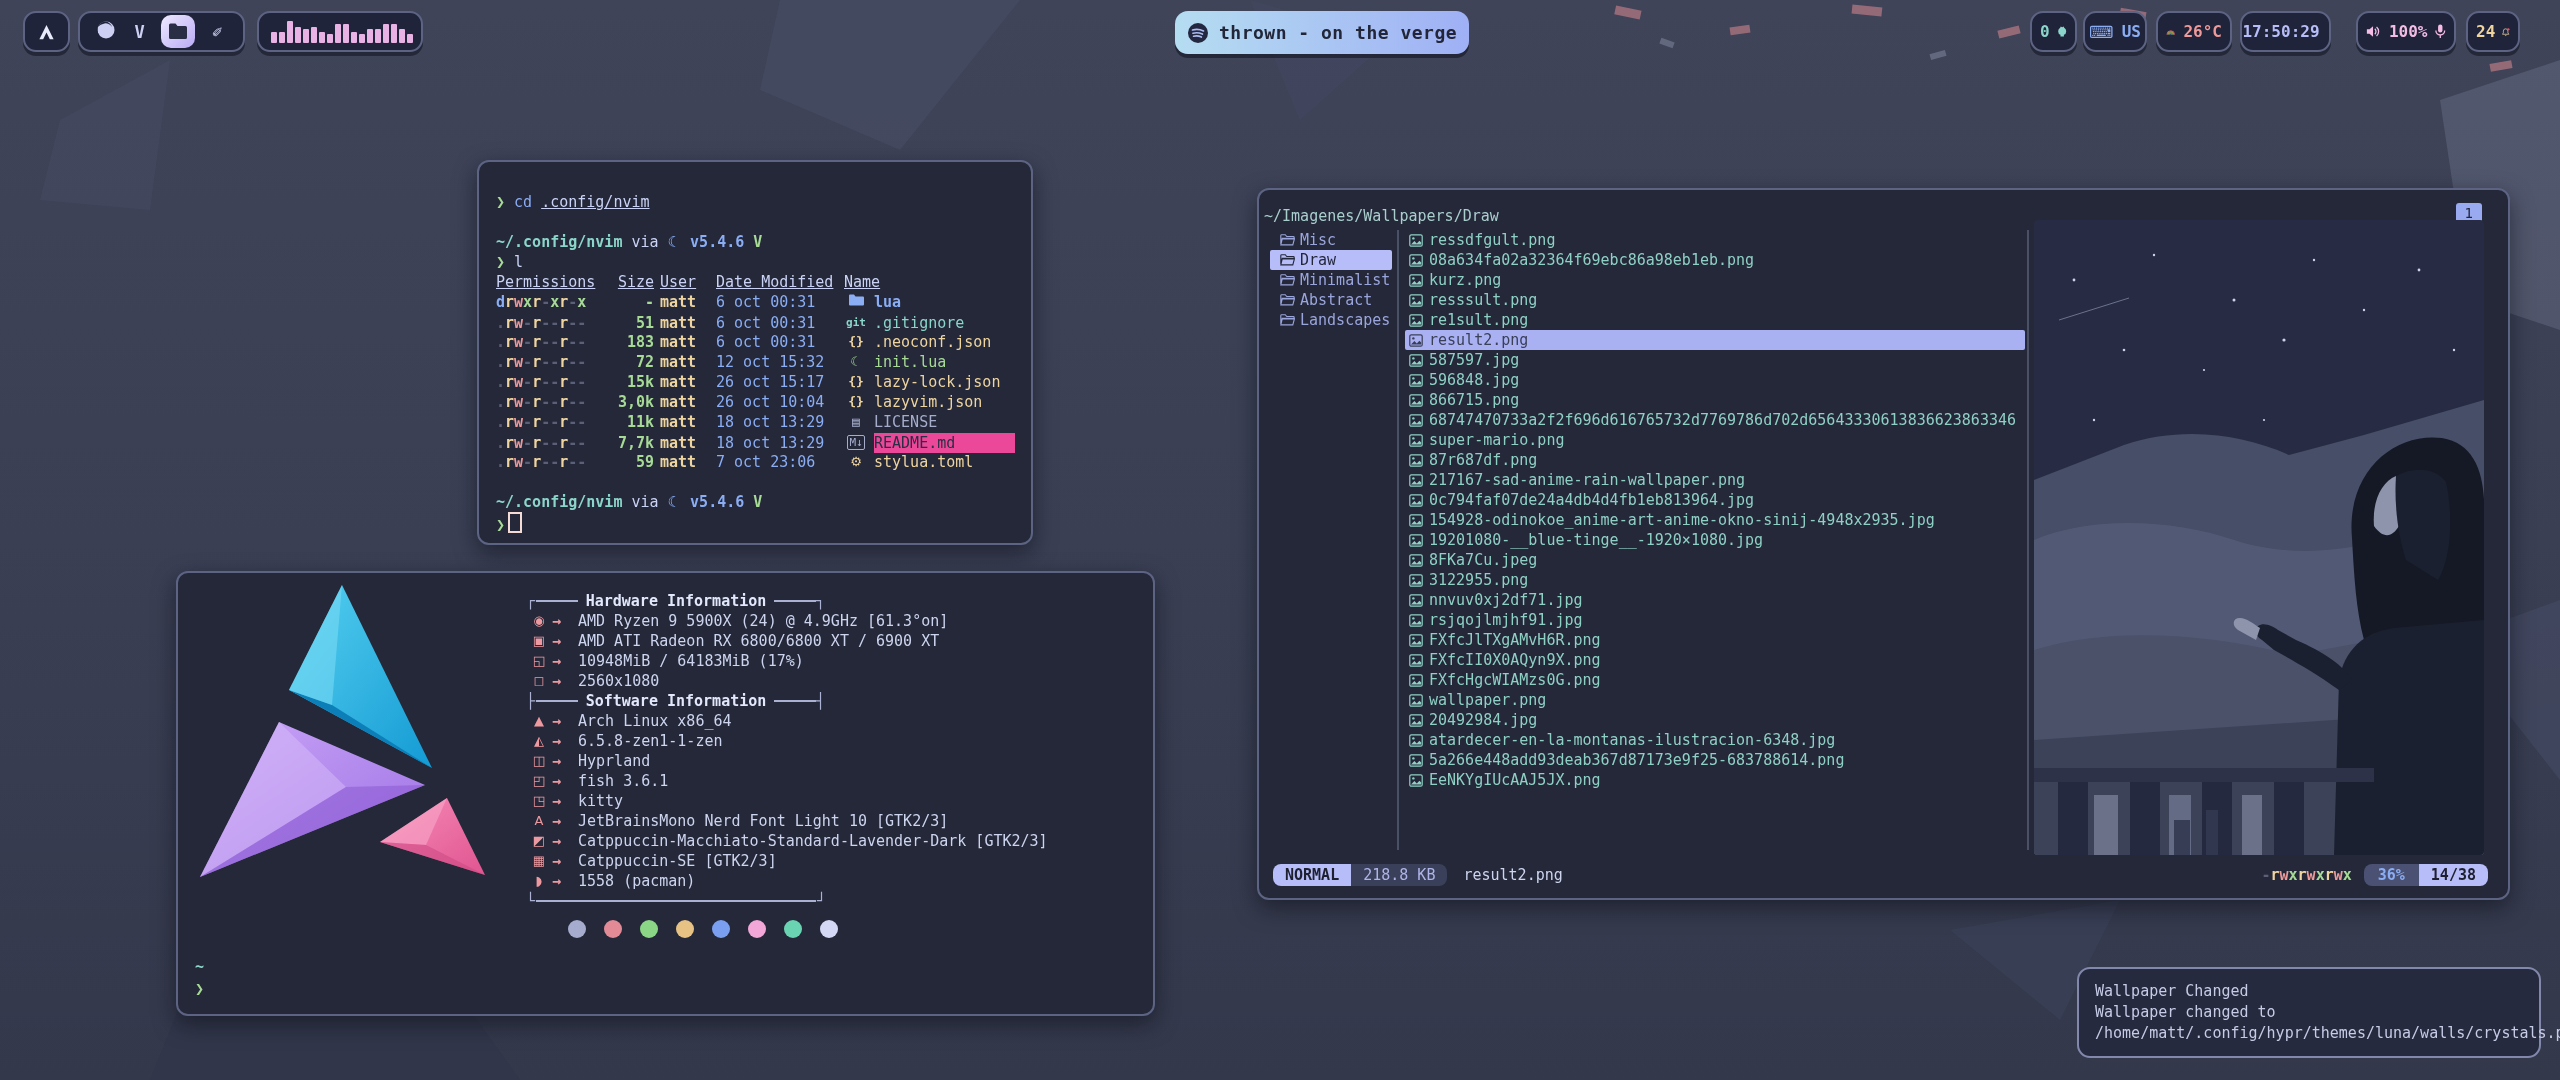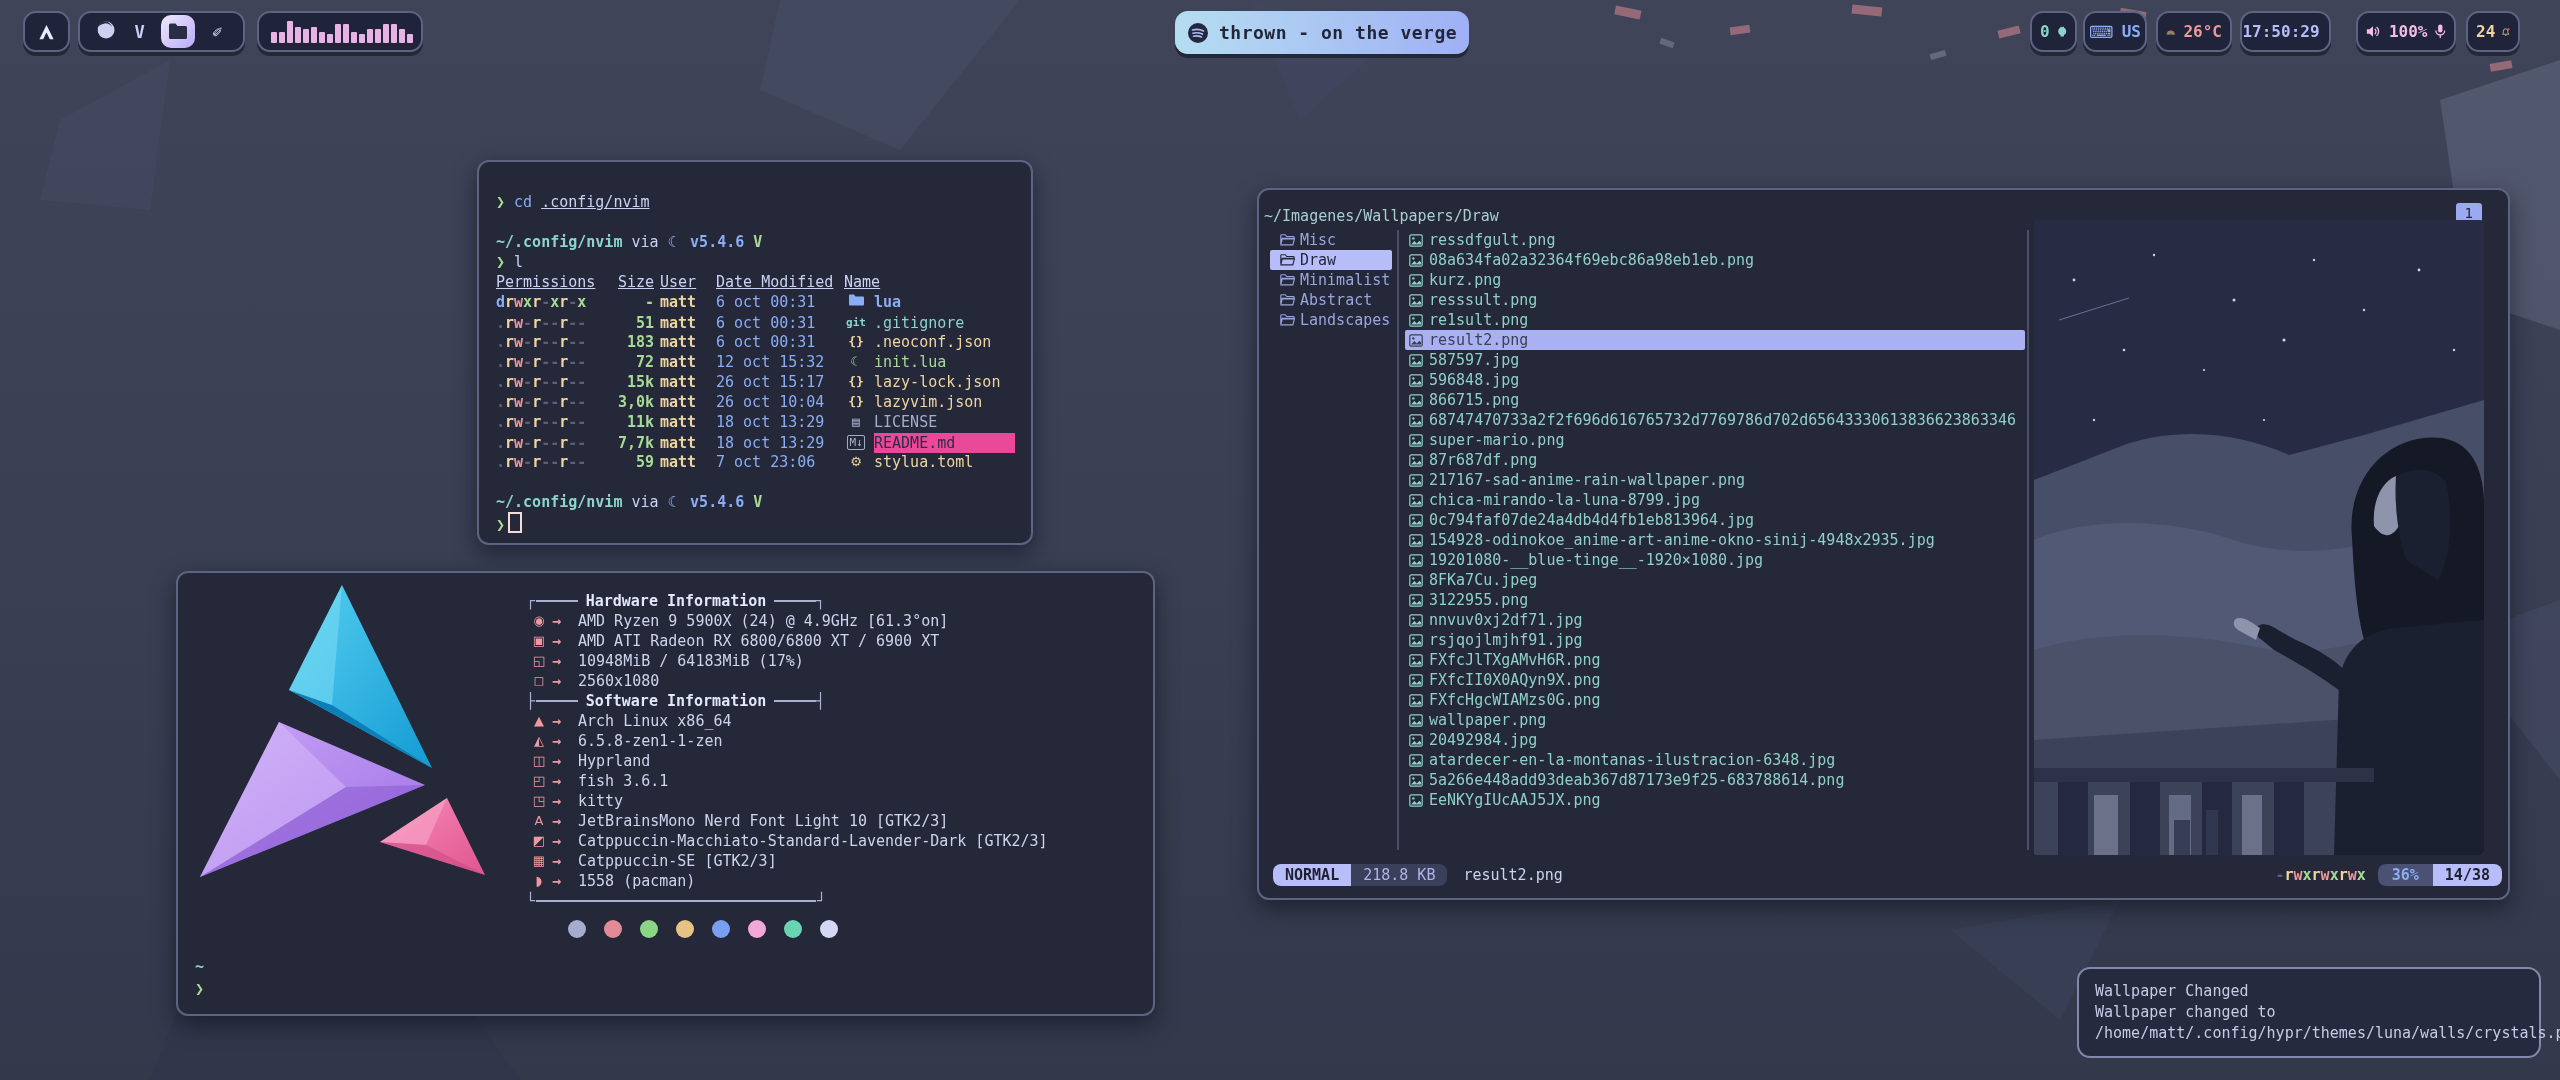--- a/index.html
+++ b/index.html
@@ -69,21 +69,21 @@
             padding:0 9px;font-size:14px;border-radius:3px;}
   #fm-side{position:absolute;left:11px;top:40px;width:122px;}
   .srow{display:flex;align-items:center;gap:5px;height:20px;padding-left:10px;color:#9aa5dc;}
   .srow.sel{background:#b7bdf8;color:#23273c;border-radius:2px;}
   .vsep{position:absolute;top:40px;bottom:48px;width:2px;background:#4a5066;}
   #fm-list{position:absolute;left:146px;top:40px;width:620px;}
   .frow{display:flex;align-items:center;gap:6px;height:20px;padding-left:4px;color:#8fd0c5;}
   .frow.sel{background:#aab1f3;color:#3a4058;border-radius:2px;}
   .frow svg{flex:none;}
   #fm-preview{position:absolute;left:775px;top:30px;width:450px;height:635px;border-radius:4px;overflow:hidden;}
-  #fm-status{position:absolute;left:14px;right:6px;bottom:10px;height:26px;display:flex;align-items:center;}
+  #fm-status{position:absolute;left:14px;right:20px;bottom:10px;height:26px;display:flex;align-items:center;}
   .chip-l{background:#b7bdf8;color:#1e2030;font-weight:bold;padding:1px 12px;border-radius:8px 0 0 8px;}
   .chip-r{background:#3a4059;color:#aeb4e8;padding:1px 12px;border-radius:0 8px 8px 0;}
   #st-name{margin-left:16px;color:#cdd4ee;}
   #st-right{margin-left:auto;display:flex;align-items:center;gap:12px;}
   .chip2-l{background:#4a5172;color:#8aadf4;padding:1px 14px;border-radius:8px 0 0 8px;font-weight:bold;}
   .chip2-r{background:#b7bdf8;color:#1e2030;font-weight:bold;padding:1px 12px;border-radius:0 8px 8px 0;}
 
   
   #notif{position:absolute;left:2077px;top:967px;width:464px;height:91px;background:#262a3e;
          border:2px solid #8188ab;border-radius:13px;z-index:6;box-sizing:border-box;
@@ -662,30 +662,20 @@
         <span>217167-sad-anime-rain-wallpaper.png</span>
       </div>
       <div class="frow">
         <span style="display:inline-flex">
           <svg width="14" height="13" viewBox="0 0 14 13">
             <rect x="0.8" y="0.8" width="12.4" height="11.4" rx="1.5" fill="none" stroke="#8fd0c5" stroke-width="1.2"></rect>
             <circle cx="4.4" cy="4.4" r="1.2" fill="#8fd0c5"></circle>
             <path d="M2,10.5 l3.4,-3.4 2.4,2.4 2.6,-2.8 1.8,1.9 v2 z" fill="#8fd0c5"></path>
           </svg>
         </span>
-        <span>chica-mirando-la-luna-8799.jpg</span>
-      </div>
-      <div class="frow">
-        <span style="display:inline-flex">
-          <svg width="14" height="13" viewBox="0 0 14 13">
-            <rect x="0.8" y="0.8" width="12.4" height="11.4" rx="1.5" fill="none" stroke="#8fd0c5" stroke-width="1.2"></rect>
-            <circle cx="4.4" cy="4.4" r="1.2" fill="#8fd0c5"></circle>
-            <path d="M2,10.5 l3.4,-3.4 2.4,2.4 2.6,-2.8 1.8,1.9 v2 z" fill="#8fd0c5"></path>
-          </svg>
-        </span>
         <span>0c794faf07de24a4db4d4fb1eb813964.jpg</span>
       </div>
       <div class="frow">
         <span style="display:inline-flex">
           <svg width="14" height="13" viewBox="0 0 14 13">
             <rect x="0.8" y="0.8" width="12.4" height="11.4" rx="1.5" fill="none" stroke="#8fd0c5" stroke-width="1.2"></rect>
             <circle cx="4.4" cy="4.4" r="1.2" fill="#8fd0c5"></circle>
             <path d="M2,10.5 l3.4,-3.4 2.4,2.4 2.6,-2.8 1.8,1.9 v2 z" fill="#8fd0c5"></path>
           </svg>
         </span>

